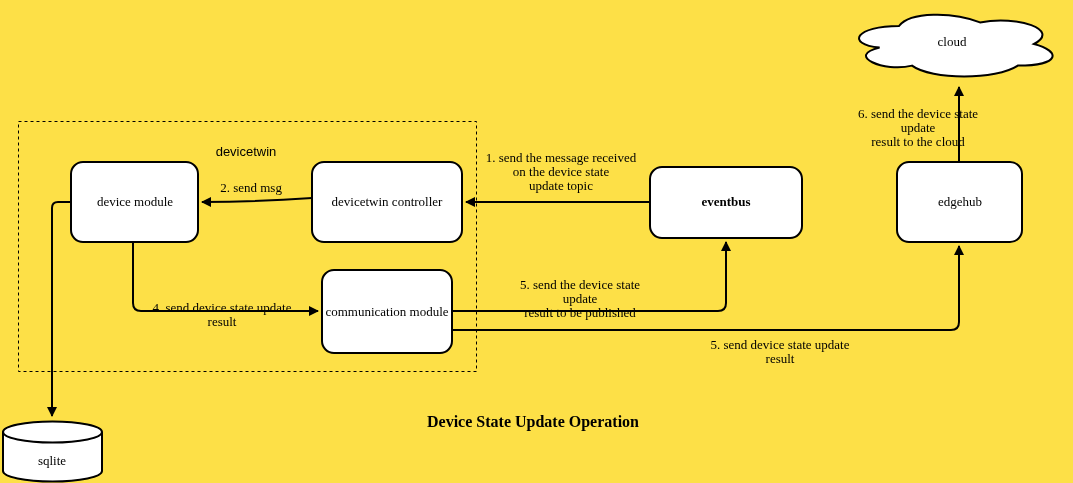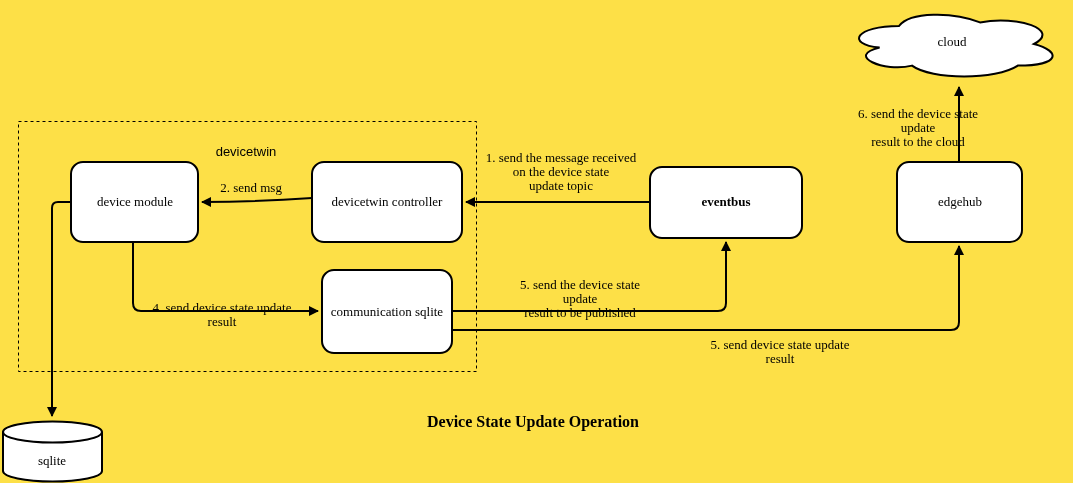--- a/index.html
+++ b/index.html
@@ -54,21 +54,21 @@
       <path class="node" d="M 3 432 L 3 471 A 49.5 10.5 0 0 0 102 471 L 102 432"></path>
       <ellipse class="node" cx="52.5" cy="432" rx="49.5" ry="10.5"></ellipse>
     </g>
   </svg>
 
   <div class="label" style="left:952px; top:35px;">cloud</div>
   <div class="label" style="left:960px; top:195px;">edgehub</div>
   <div class="label" style="left:726px; top:195px;font-weight:bold;">eventbus</div>
   <div class="label" style="left:135px; top:195px;">device module</div>
   <div class="label" style="left:387px; top:195px;">devicetwin controller</div>
-  <div class="label" style="left:387px; top:305px;">communication sqlite</div>
+  <div class="label" style="left:387px; top:305px;">communication module</div>
   <div class="label" style="left:52px; top:454px;">sqlite</div>
   <div class="label sans" style="left:246px; top:145px;">devicetwin</div>
 
   <div class="label" style="left:561px; top:151px;">1. send the message received
 on the device state
 update topic</div>
   <div class="label" style="left:251px; top:181px;">2. send msg</div>
   <div class="label" style="left:222px; top:279px;margin-top:22px;">4. send device state update
 result</div>
   <div class="label" style="left:580px; top:261px;margin-top:17px;">5. send the device state

